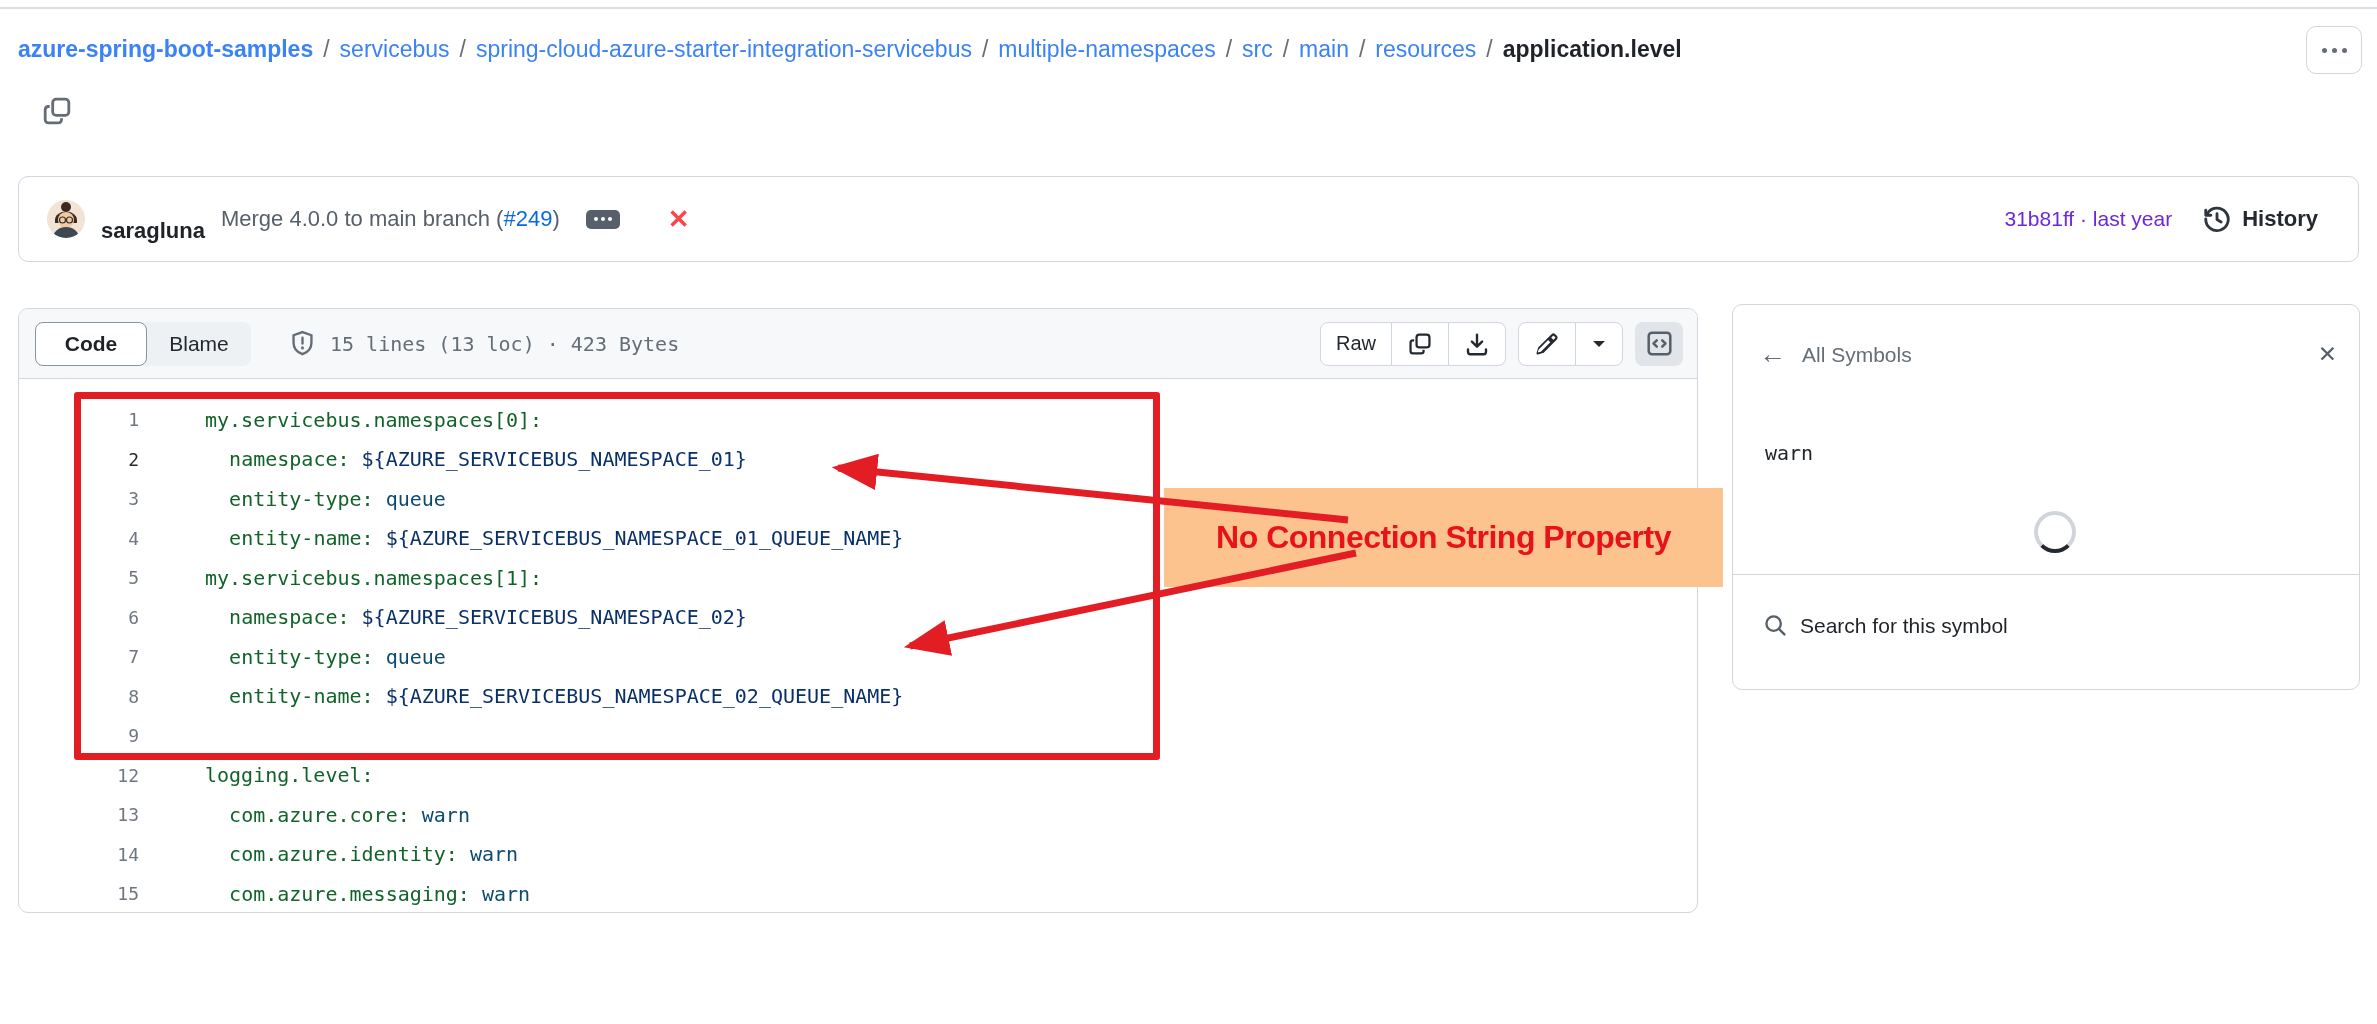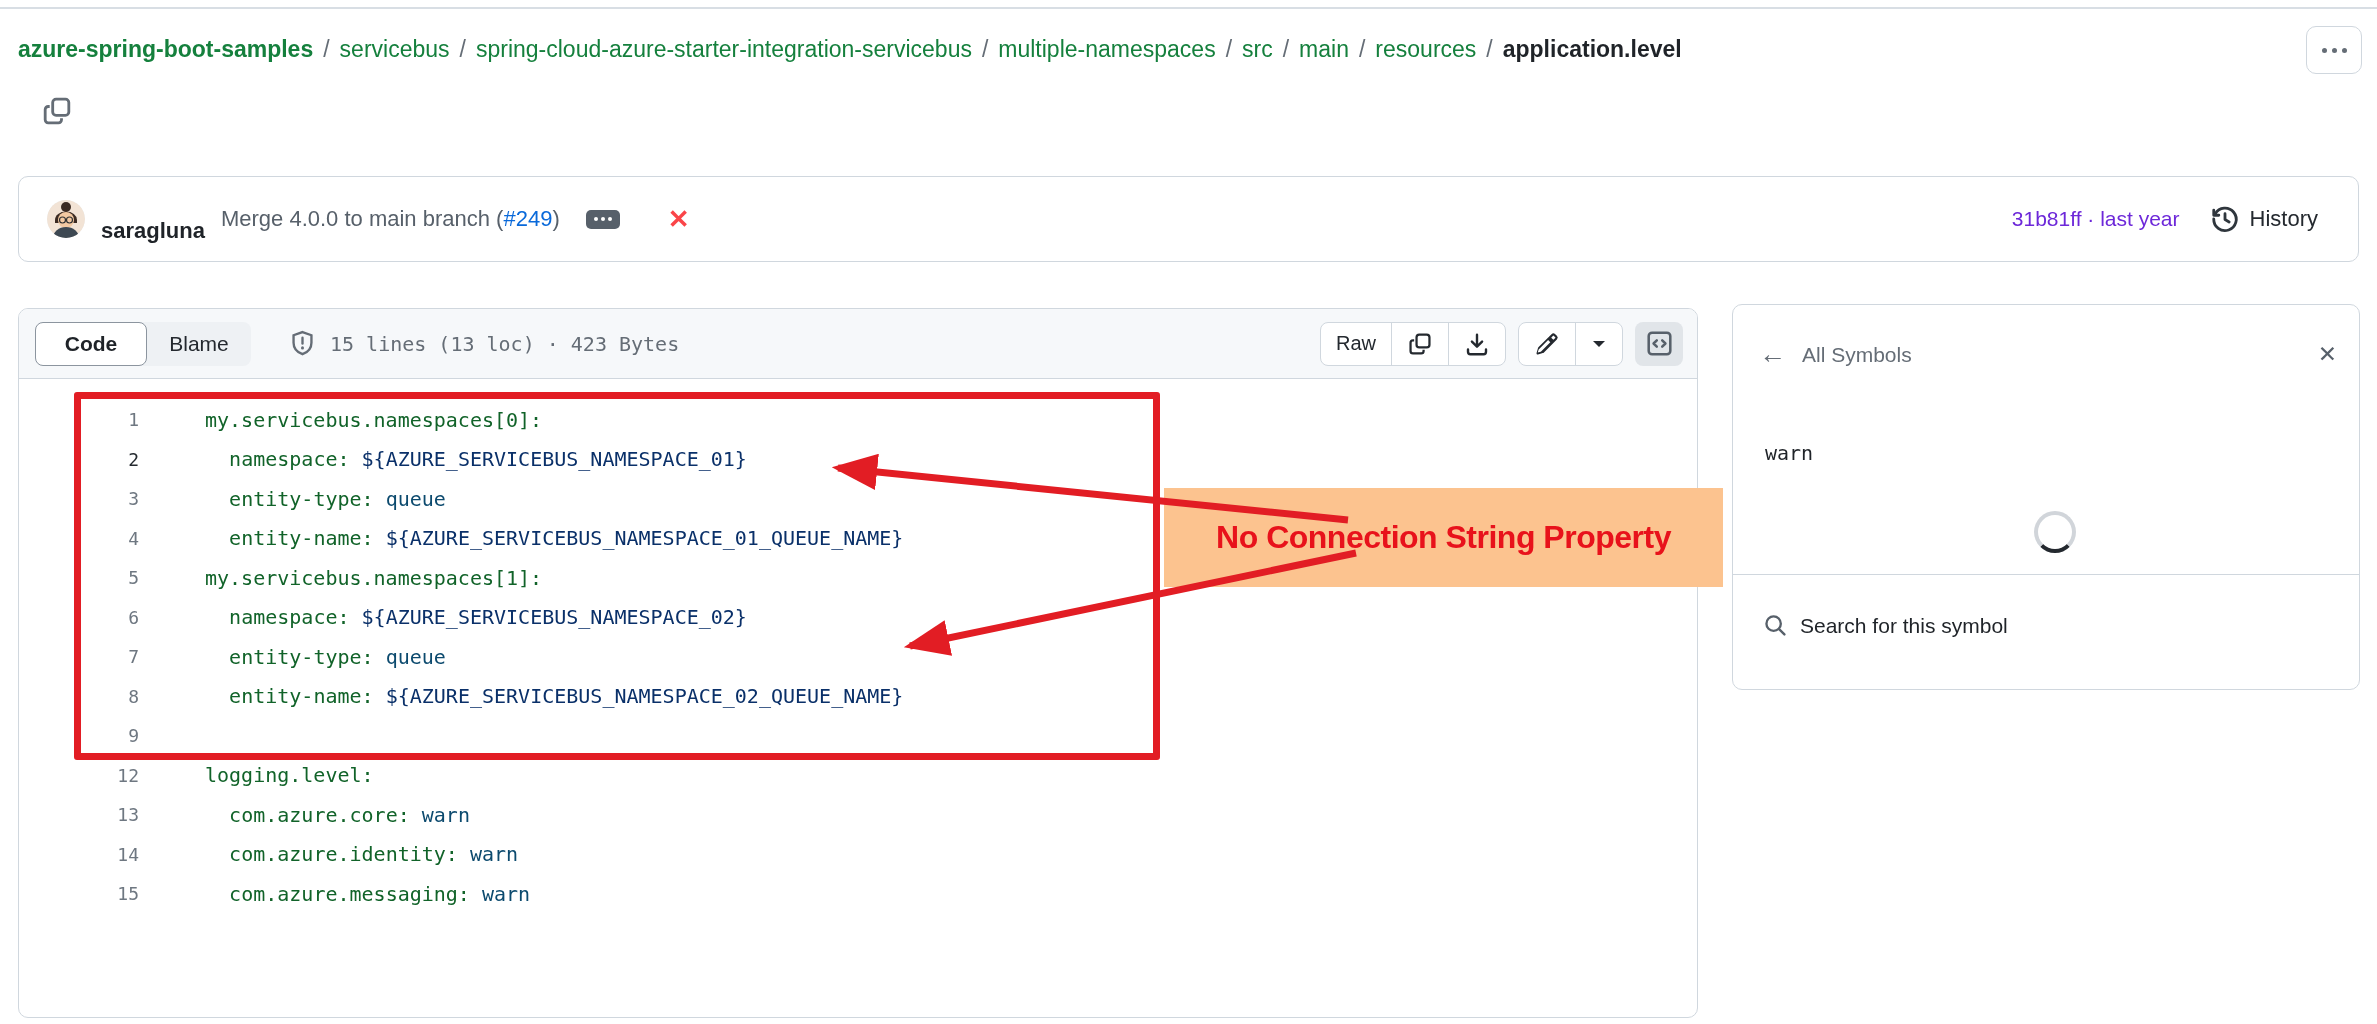--- a/index.html
+++ b/index.html
@@ -1,20 +1,20 @@
 <!DOCTYPE html>
 <html><head>
 <meta charset="utf-8">
 <style>
   html,body{margin:0;padding:0;width:2377px;height:1024px;overflow:hidden;background:#fff;
     font-family:"Liberation Sans",sans-serif;color:#1f2328;}
   
   .top-rule{position:absolute;top:7px;left:0;width:2377px;border-top:2px solid #d8dee4;}
   .breadcrumb{position:absolute;left:18px;top:27px;font-size:23px;line-height:44px;display:flex;flex-wrap:wrap;align-items:center;max-width:2270px;}
-  .breadcrumb a{color:#15803d;text-decoration:none;cursor:pointer;}
+  .breadcrumb a{color:#3b82f6;text-decoration:none;cursor:pointer;}
   .bc-repo{font-weight:700;}
   .bc-sep{color:#656d76;margin:0 10px;}
   .bc-current{color:#1f2328;font-weight:600;}
   .more-btn{position:absolute;left:2306px;top:26px;width:54px;height:46px;border:1.5px solid #d0d7de;border-radius:10px;
     display:flex;align-items:center;justify-content:center;gap:5px;background:#fff;cursor:pointer;}
   .more-btn i{width:5px;height:5px;border-radius:50%;background:#656d76;display:block;}
   .copy-path{position:absolute;left:42px;top:96px;width:34px;height:38px;color:#656d76;cursor:pointer;}
   
   .commit-bar{position:absolute;left:18px;top:176px;width:2341px;height:86px;border:1.5px solid #d0d7de;border-radius:10px;
     background:#fff;display:flex;align-items:center;box-sizing:border-box;padding:0 40px 0 28px;}
@@ -22,23 +22,23 @@
   .commit-author{font-size:22px;font-weight:700;margin-left:16px;cursor:pointer;margin-top:24px;}
   .commit-msg{font-size:22px;color:#57606a;margin-left:16px;white-space:nowrap;}
   .commit-msg a{color:#0969da;text-decoration:none;cursor:pointer;}
   .ellipsis-badge{margin-left:26px;width:34px;height:19px;background:#57606a;border-radius:5px;display:flex;align-items:center;justify-content:center;gap:3px;cursor:pointer;}
   .ellipsis-badge i{width:4px;height:4px;border-radius:50%;background:#fff;display:block;}
   .check-fail{margin-left:48px;color:#fa4549;font-size:26px;font-weight:600;line-height:1;cursor:pointer;}
   .commit-right{margin-left:auto;display:flex;align-items:center;}
   .commit-sha{color:#6d28d9;font-size:21px;}
   .history-btn{display:flex;align-items:center;margin-left:30px;cursor:pointer;}
   .history-btn svg{width:30px;height:30px;}
-  .history-label{font-size:22px;font-weight:400;margin-left:10px;color:#24292f;}
-  
-  .code-panel{position:absolute;left:18px;top:308px;width:1680px;height:710px;border:1.5px solid #d0d7de;border-radius:10px;
+  .history-label{font-size:22px;font-weight:700;margin-left:10px;color:#24292f;}
+  
+  .code-panel{position:absolute;left:18px;top:308px;width:1680px;height:605px;border:1.5px solid #d0d7de;border-radius:10px;
     background:#fff;box-sizing:border-box;overflow:hidden;}
   .code-header{height:70px;background:#f6f8fa;border-bottom:1.5px solid #d0d7de;display:flex;align-items:center;box-sizing:border-box;padding:0 14px 0 16px;}
   .seg-ctl{display:flex;background:#eef1f4;border-radius:8px;height:44px;align-items:stretch;}
   .seg{display:flex;align-items:center;justify-content:center;font-size:21px;cursor:pointer;}
   .seg-code{width:112px;background:#fff;border:1.5px solid #8c959f;border-radius:8px;font-weight:600;box-sizing:border-box;}
   .seg-blame{width:104px;color:#24292f;}
   .shield{margin-left:38px;color:#656d76;width:27px;height:27px;flex:none;}
   .file-info{margin-left:14px;font-family:"DejaVu Sans Mono",monospace;font-size:20px;color:#656d76;white-space:nowrap;}
   .toolbar{margin-left:auto;display:flex;align-items:center;gap:12px;}
   .btn-group{display:flex;height:44px;border:1.5px solid #d0d7de;border-radius:8px;background:#fff;box-sizing:border-box;overflow:hidden;}

